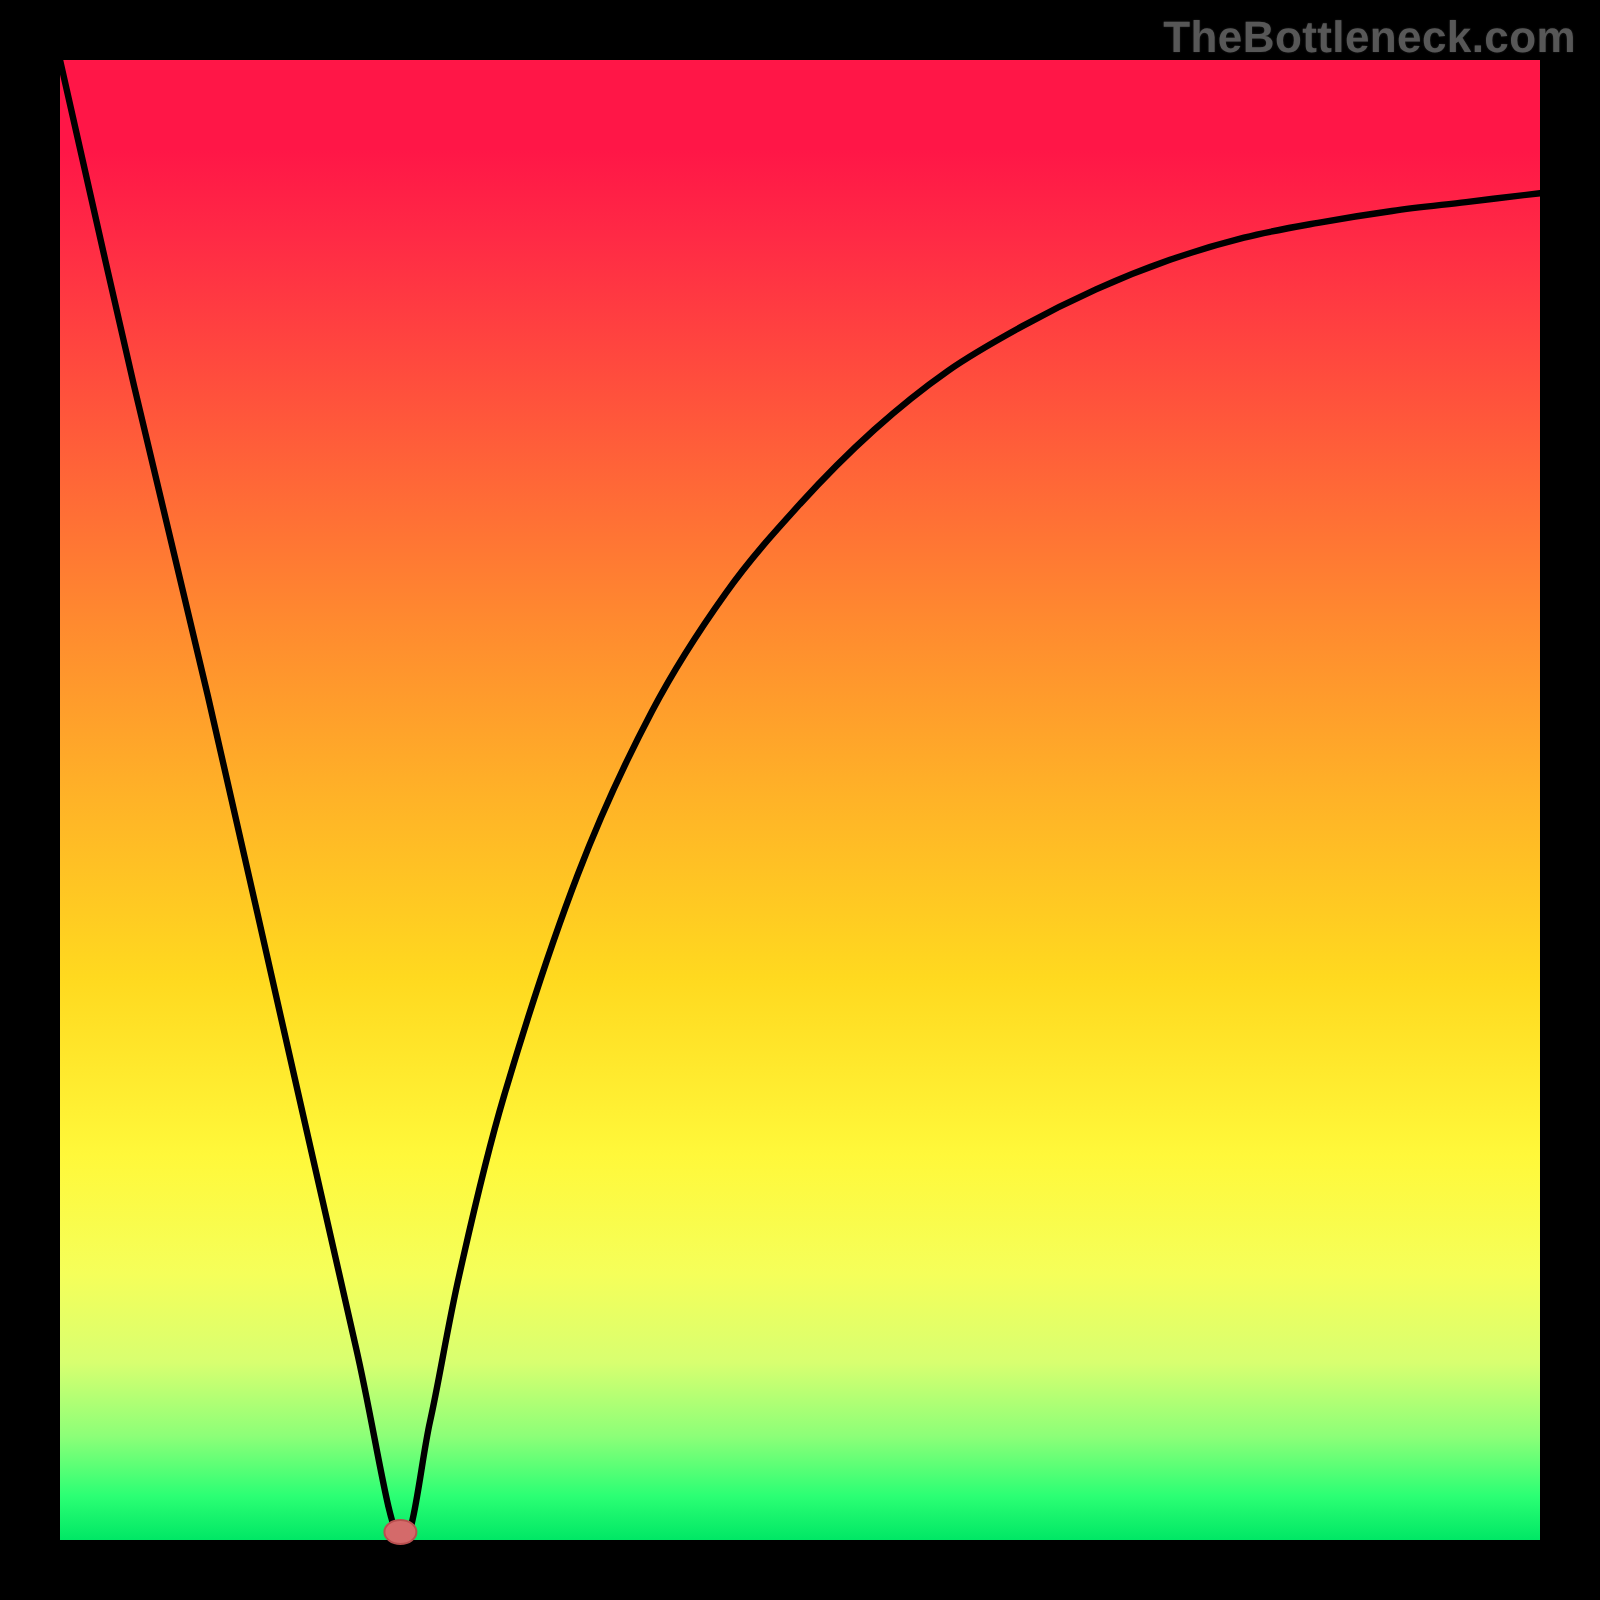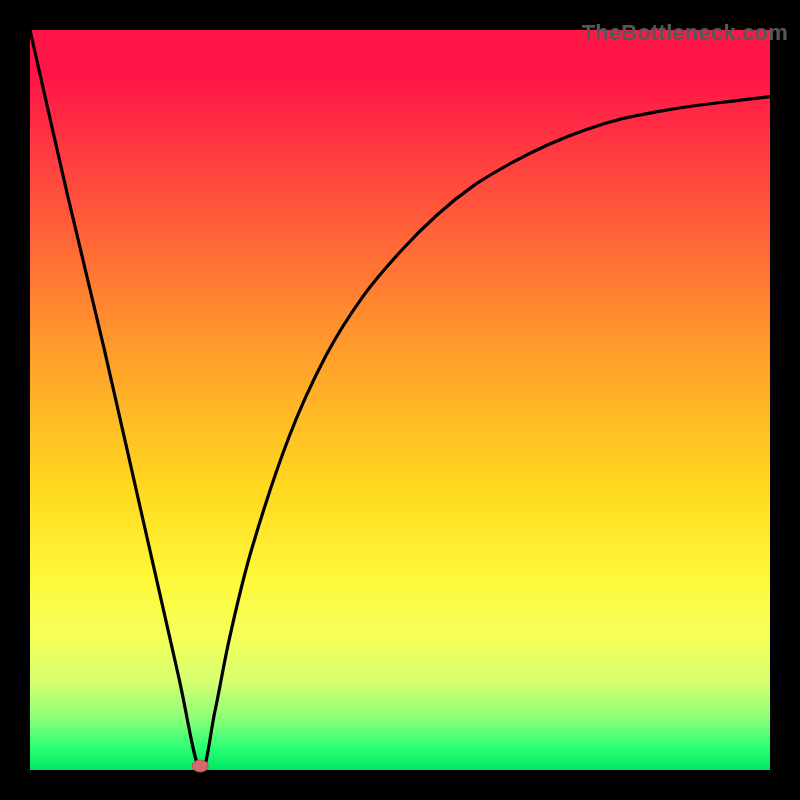--- a/index.html
+++ b/index.html
@@ -27,21 +27,21 @@
       #fff83a 74%,
       #f5ff5a 82%,
       #d8ff70 88%,
       #8cff78 93%,
       #2cff74 97%,
       #00e765 100%
     );
   }
   .watermark {
     position: absolute;
-    top: 20px;
+    top: 6px;
     right: 12px;
     font-family: Arial, Helvetica, sans-serif;
     font-size: 22px;
     font-weight: 600;
     color: #575757;
     letter-spacing: 0.2px;
     text-shadow: 0 0 1px rgba(255,255,255,0.15);
   }
   svg.curve {
     position: absolute;

